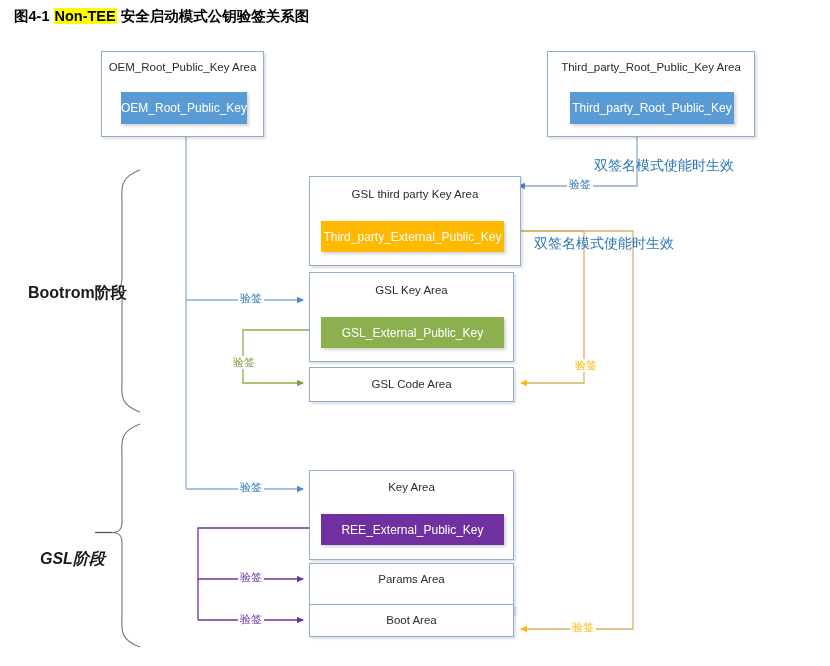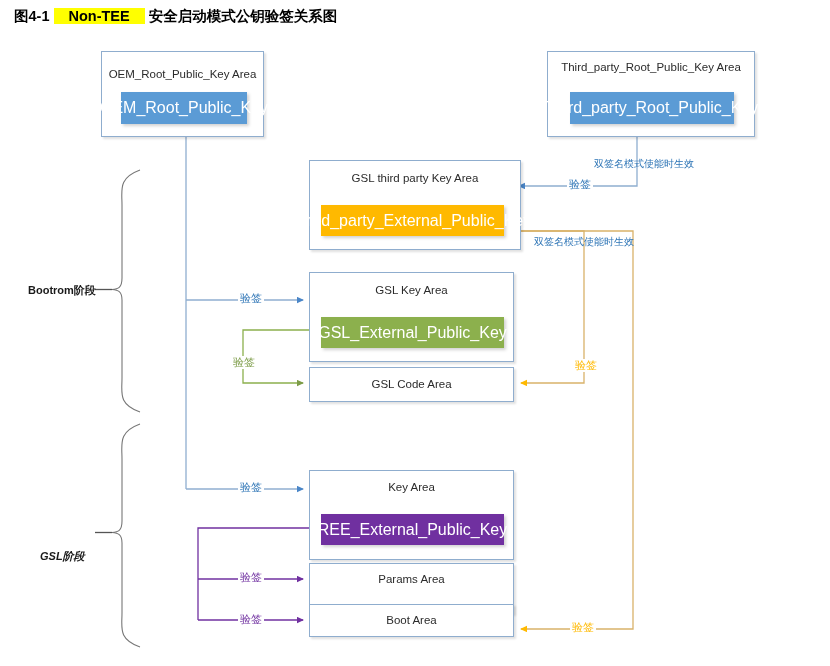--- a/index.html
+++ b/index.html
@@ -25,21 +25,21 @@
     left: 14px;
     top: 7px;
     font-size: 14.5px;
     font-weight: bold;
     color: #000000;
     white-space: nowrap;
     letter-spacing: 0px;
   }
   #title .hl {
     background: #ffff00;
-    padding: 0 15px;
+    padding: 0 1px;
   }
 
   
   #wires {
     position: absolute;
     left: 0;
     top: 0;
     width: 830px;
     height: 666px;
     pointer-events: none;
@@ -62,51 +62,51 @@
     color: #2b2b2b;
     white-space: nowrap;
   }
   .key-chip {
     position: absolute;
     box-sizing: border-box;
     display: flex;
     align-items: center;
     justify-content: center;
     color: #ffffff;
-    font-size: 16px;
+    font-size: 12px;
     white-space: nowrap;
     box-shadow: 2px 2px 3px rgba(0,0,0,0.18);
   }
 
   
   .edge-label {
     position: absolute;
     font-size: 11px;
     white-space: nowrap;
     background: #ffffff;
     padding: 0 2px;
     line-height: 13px;
   }
   .lbl-blue   { color: #2e75b6; }
   .lbl-green  { color: #7d9c48; }
   .lbl-purple { color: #7030a0; }
   .lbl-orange { color: #ffb900; }
 
   .note-blue {
     position: absolute;
-    font-size: 10px;
+    font-size: 14px;
     color: #2e75b6;
     white-space: nowrap;
     text-align: right;
   }
 
   
   .stage-label {
     position: absolute;
-    font-size: 11px;
+    font-size: 16px;
     font-weight: bold;
     color: #1a1a1a;
     white-space: nowrap;
   }
 </style>
 </head>
 <body>
 
 <div id="page">
 
@@ -154,30 +154,30 @@
     <path d="M 512,231 L 584,231 L 584,383 L 521,383" fill="none" stroke="#d9b26a" stroke-width="1.3" marker-end="url(#ah-orange)"></path>
 
     <path d="M 512,231 L 633,231 L 633,629 L 521,629" fill="none" stroke="#d9b26a" stroke-width="1.3" marker-end="url(#ah-orange)"></path>
 
     <path d="M 310,528 L 198,528 L 198,620" fill="none" stroke="#7030a0" stroke-width="1.3"></path>
     <path d="M 198,579 L 303,579" fill="none" stroke="#7030a0" stroke-width="1.3" marker-end="url(#ah-purple)"></path>
     <path d="M 198,620 L 303,620" fill="none" stroke="#7030a0" stroke-width="1.3" marker-end="url(#ah-purple)"></path>
   </svg>
 
   <div class="area-box" style="left:101px; top:51px; width:163px; height:86px;">
-    <div class="area-title" style="top:16px;">OEM_Root_Public_Key Area</div>
+    <div class="area-title" style="top:9px;">OEM_Root_Public_Key Area</div>
     <div class="key-chip" style="left:19px; top:40px; width:126px; height:32px; background:#5b9bd5;">OEM_Root_Public_Key</div>
   </div>
 
   <div class="area-box" style="left:547px; top:51px; width:208px; height:86px;">
     <div class="area-title" style="top:9px;">Third_party_Root_Public_Key Area</div>
     <div class="key-chip" style="left:22px; top:40px; width:164px; height:32px; background:#5b9bd5;">Third_party_Root_Public_Key</div>
   </div>
 
-  <div class="area-box" style="left:309px; top:160px; width:212px; height:90px;padding-left:8px;">
+  <div class="area-box" style="left:309px; top:176px; width:212px; height:90px;padding-left:8px;">
     <div class="area-title" style="top:11px;">GSL third party Key Area</div>
     <div class="key-chip" style="left:11px; top:44px; width:183px; height:31px; background:#ffb900;">Third_party_External_Public_Key</div>
   </div>
 
   <div class="area-box" style="left:309px; top:272px; width:205px; height:90px;">
     <div class="area-title" style="top:11px;">GSL Key Area</div>
     <div class="key-chip" style="left:11px; top:44px; width:183px; height:31px; background:#8cb04d;">GSL_External_Public_Key</div>
   </div>
 
   <div class="area-box" style="left:309px; top:367px; width:205px; height:35px;">

